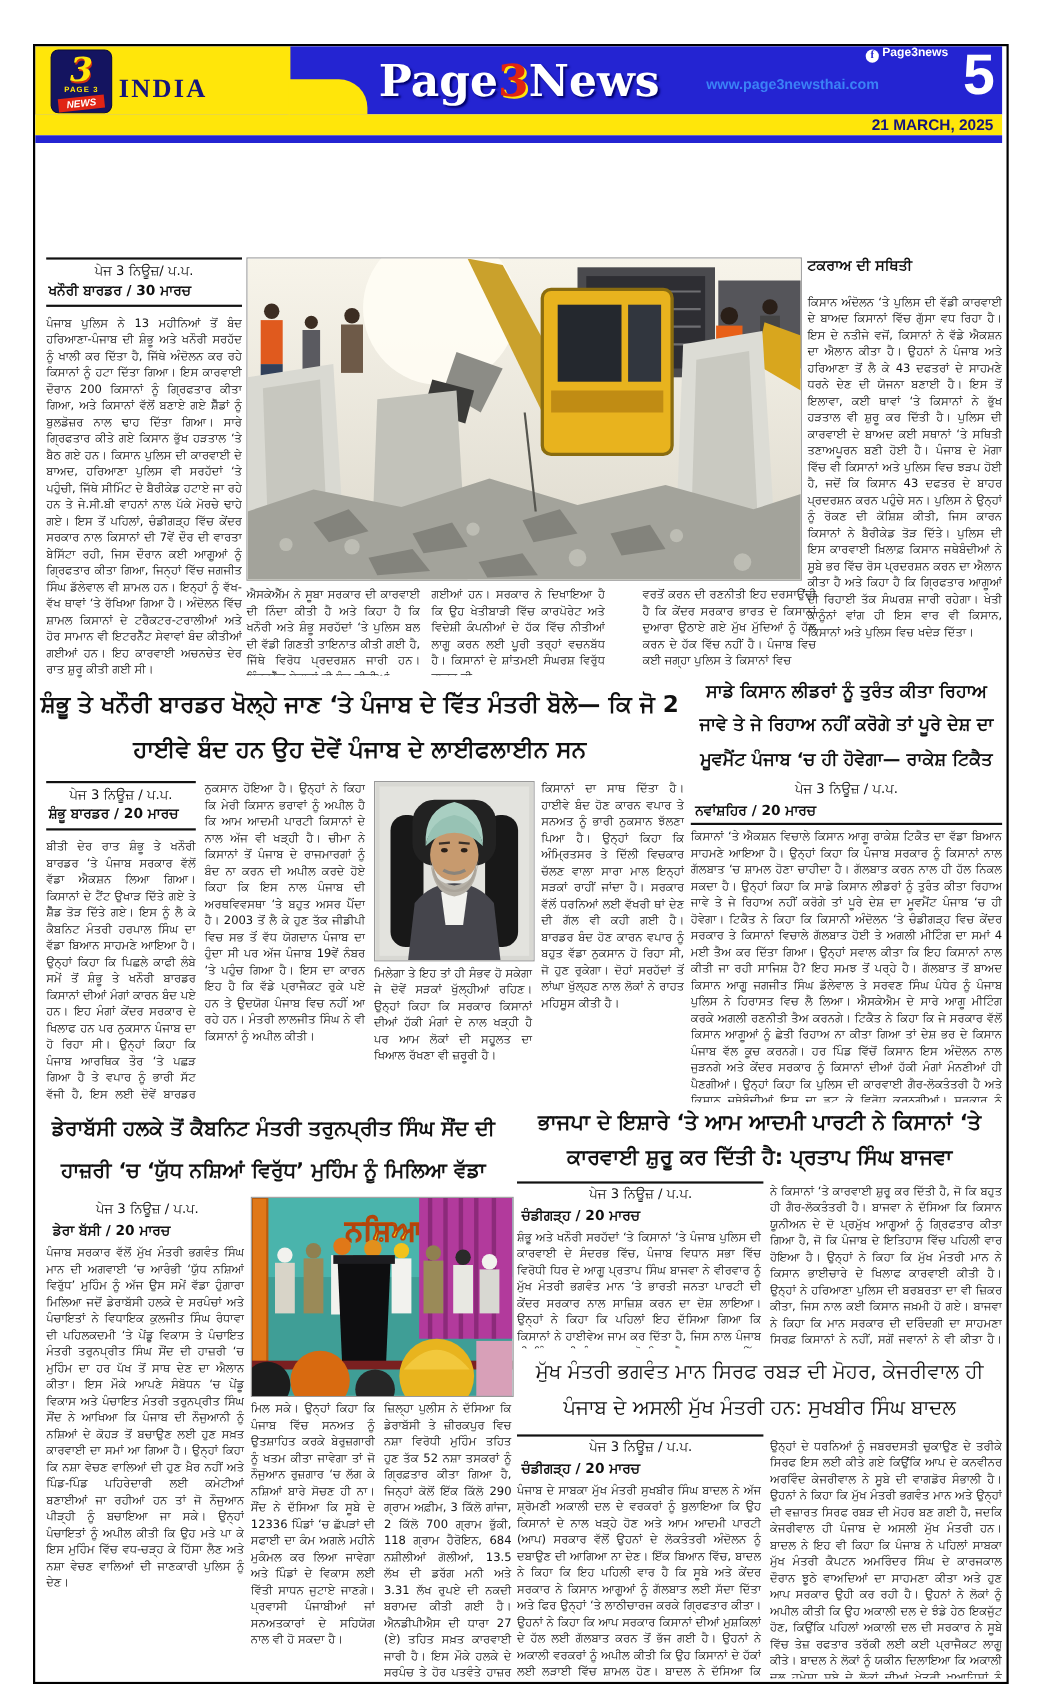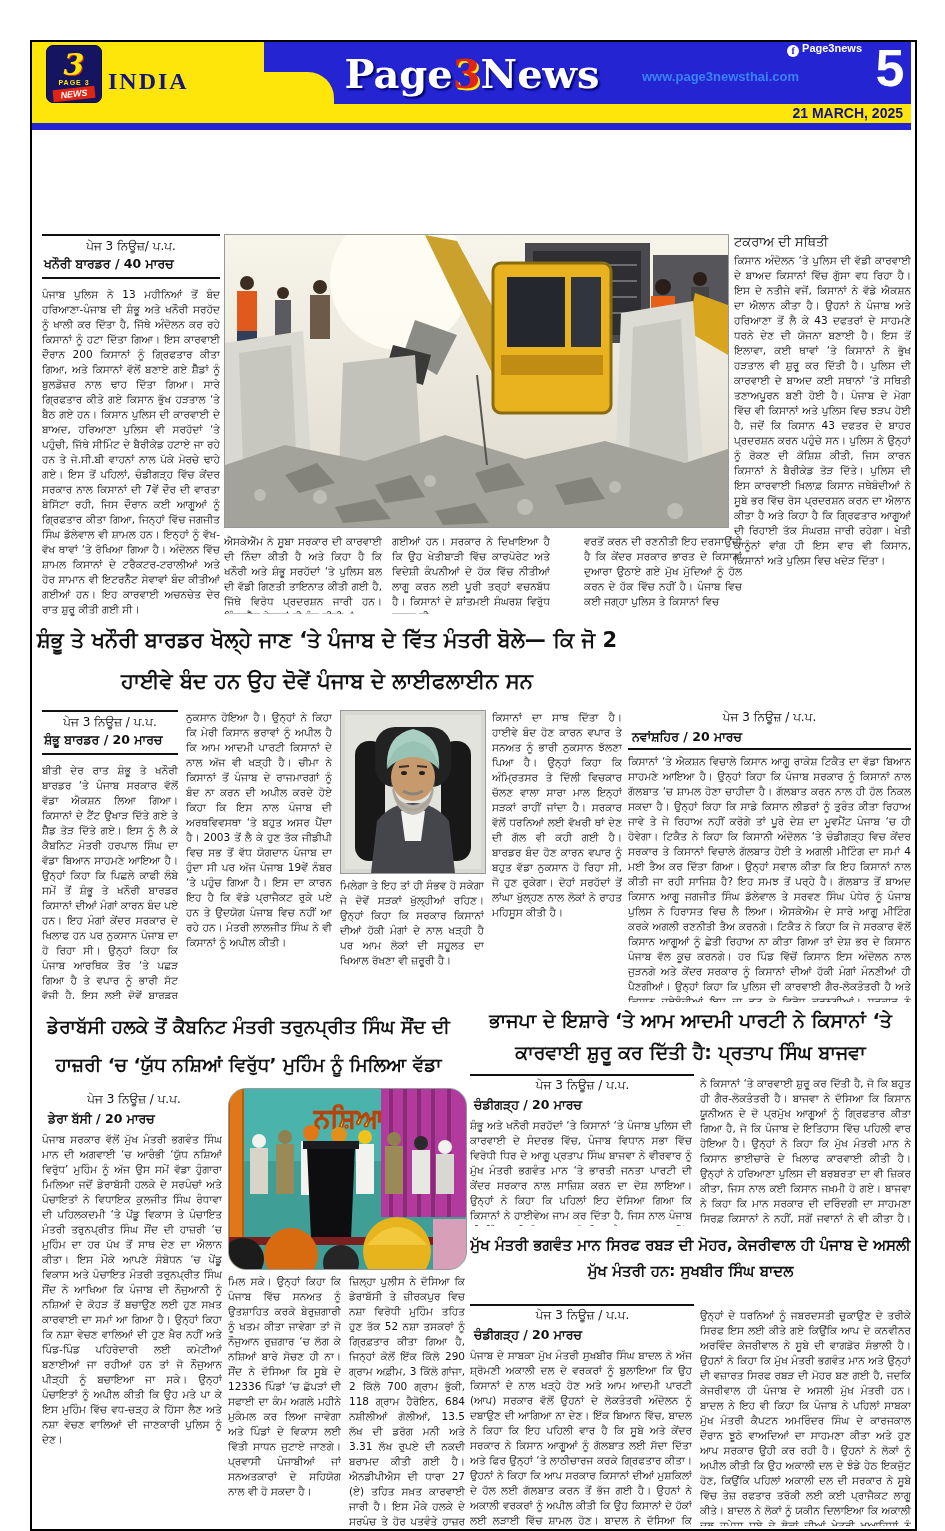--- a/index.html
+++ b/index.html
@@ -26,27 +26,27 @@
   .pagenum{left:836px;top:-4px;width:44px;text-align:center;font:bold 52px "Liberation Sans",sans-serif;color:#fff;}
   .datebar{left:0;top:62px;width:879px;height:19px;background:#ffe60a;}
   .dateTxt{position:absolute;right:8px;top:1px;font:bold 14px "Liberation Sans",sans-serif;color:#14147c;}
   .bluestrip{left:0;top:81px;width:879px;height:7px;background:#2424d2;}
   
   .mainhead{left:4px;top:92px;width:871px;height:98px;text-align:center;font-weight:bold;font-size:30px;line-height:1.55;color:#060606;overflow:hidden;}
   .h2head{left:0;top:578px;width:590px;height:88px;text-align:center;font-weight:bold;font-size:21px;line-height:1.95;overflow:hidden;}
   .h3head{left:596px;top:572px;width:283px;height:94px;text-align:center;font-weight:bold;font-size:16px;line-height:1.9;overflow:hidden;}
   .h4head{left:0;top:966px;width:433px;height:80px;text-align:center;font-weight:bold;font-size:18.5px;line-height:2.05;overflow:hidden;}
   .h5head{left:438px;top:962px;width:441px;height:66px;text-align:center;font-weight:bold;font-size:19px;line-height:1.7;overflow:hidden;}
-  .h6head{left:438px;top:1190px;width:441px;height:68px;text-align:center;font-weight:bold;font-size:15px;line-height:1.75;overflow:hidden;}
+  .h6head{left:438px;top:1190px;width:441px;height:68px;text-align:center;font-weight:normal;font-size:18px;line-height:1.75;overflow:hidden;}
   
   .bybox{border-top:2px solid #111;border-bottom:2px solid #111;padding:3px 0 5px 0;}
   .byline1{text-align:center;font-weight:normal;font-size:12px;}
   .byline2{font-weight:bold;font-size:12.5px;padding-left:2px;margin-top:3px;}
   .bodytxt{font-size:10.5px;line-height:1.43;text-align:justify;overflow:hidden;color:#141414;}
-  .subhead{font-weight:normal;font-size:13px;margin-bottom:3px;}
+  .subhead{font-weight:bold;font-size:13px;margin-bottom:19px;}
   .rule{border-top:2px solid #111;}
   .photo{border:1px solid #999;overflow:hidden;}
   svg{display:block;}
 </style>
 </head>
 <body>
 
 <div class="page">
  <div class="frame">
 
@@ -69,21 +69,21 @@
 
   <div class="abs datebar">
     <div class="dateTxt">21 MARCH, 2025</div>
   </div>
   <div class="abs bluestrip"></div>
 
 
   <div class="abs" style="left:10px;top:192px;width:178px;">
     <div class="bybox">
       <div class="byline1">ਪੇਜ 3 ਨਿਊਜ਼/ ਪ.ਪ.</div>
-      <div class="byline2">ਖਨੌਰੀ ਬਾਰਡਰ / 40 ਮਾਰਚ</div>
+      <div class="byline2">ਖਨੌਰੀ ਬਾਰਡਰ / 30 ਮਾਰਚ</div>
     </div>
     <div class="bodytxt" style="margin-top:8px;height:330px;">ਪੰਜਾਬ ਪੁਲਿਸ ਨੇ 13 ਮਹੀਨਿਆਂ ਤੋਂ ਬੰਦ ਹਰਿਆਣਾ-ਪੰਜਾਬ ਦੀ ਸ਼ੰਭੂ ਅਤੇ ਖਨੌਰੀ ਸਰਹੱਦ ਨੂੰ ਖਾਲੀ ਕਰ ਦਿੱਤਾ ਹੈ, ਜਿੱਥੇ ਅੰਦੋਲਨ ਕਰ ਰਹੇ ਕਿਸਾਨਾਂ ਨੂੰ ਹਟਾ ਦਿੱਤਾ ਗਿਆ। ਇਸ ਕਾਰਵਾਈ ਦੌਰਾਨ 200 ਕਿਸਾਨਾਂ ਨੂੰ ਗ੍ਰਿਫਤਾਰ ਕੀਤਾ ਗਿਆ, ਅਤੇ ਕਿਸਾਨਾਂ ਵੱਲੋਂ ਬਣਾਏ ਗਏ ਸ਼ੈੱਡਾਂ ਨੂੰ ਬੁਲਡੋਜ਼ਰ ਨਾਲ ਢਾਹ ਦਿੱਤਾ ਗਿਆ। ਸਾਰੇ ਗ੍ਰਿਫਤਾਰ ਕੀਤੇ ਗਏ ਕਿਸਾਨ ਭੁੱਖ ਹੜਤਾਲ ‘ਤੇ ਬੈਠ ਗਏ ਹਨ। ਕਿਸਾਨ ਪੁਲਿਸ ਦੀ ਕਾਰਵਾਈ ਦੇ ਬਾਅਦ, ਹਰਿਆਣਾ ਪੁਲਿਸ ਵੀ ਸਰਹੱਦਾਂ ‘ਤੇ ਪਹੁੰਚੀ, ਜਿੱਥੇ ਸੀਮਿੰਟ ਦੇ ਬੈਰੀਕੇਡ ਹਟਾਏ ਜਾ ਰਹੇ ਹਨ ਤੇ ਜੇ.ਸੀ.ਬੀ ਵਾਹਨਾਂ ਨਾਲ ਪੱਕੇ ਮੋਰਚੇ ਢਾਹੇ ਗਏ। ਇਸ ਤੋਂ ਪਹਿਲਾਂ, ਚੰਡੀਗੜ੍ਹ ਵਿੱਚ ਕੇਂਦਰ ਸਰਕਾਰ ਨਾਲ ਕਿਸਾਨਾਂ ਦੀ 7ਵੇਂ ਦੌਰ ਦੀ ਵਾਰਤਾ ਬੇਸਿੱਟਾ ਰਹੀ, ਜਿਸ ਦੌਰਾਨ ਕਈ ਆਗੂਆਂ ਨੂੰ ਗ੍ਰਿਫਤਾਰ ਕੀਤਾ ਗਿਆ, ਜਿਨ੍ਹਾਂ ਵਿੱਚ ਜਗਜੀਤ ਸਿੰਘ ਡੱਲੇਵਾਲ ਵੀ ਸ਼ਾਮਲ ਹਨ। ਇਨ੍ਹਾਂ ਨੂੰ ਵੱਖ-ਵੱਖ ਥਾਵਾਂ ‘ਤੇ ਰੱਖਿਆ ਗਿਆ ਹੈ। ਅੰਦੋਲਨ ਵਿੱਚ ਸ਼ਾਮਲ ਕਿਸਾਨਾਂ ਦੇ ਟਰੈਕਟਰ-ਟਰਾਲੀਆਂ ਅਤੇ ਹੋਰ ਸਾਮਾਨ ਵੀ ਇਟਰਨੈੱਟ ਸੇਵਾਵਾਂ ਬੰਦ ਕੀਤੀਆਂ ਗਈਆਂ ਹਨ। ਇਹ ਕਾਰਵਾਈ ਅਚਨਚੇਤ ਦੇਰ ਰਾਤ ਸ਼ੁਰੂ ਕੀਤੀ ਗਈ ਸੀ।</div>
   </div>
 
   <div class="abs photo" style="left:192px;top:192px;width:503px;height:292px;">
     <svg viewBox="0 0 503 292" width="503" height="292">
       <defs>
         <linearGradient id="sky" x1="0" y1="0" x2="0" y2="1">
           <stop offset="0" stop-color="#f7f4ea"></stop>
               <stop offset="1" stop-color="#ddd9cd"></stop>
@@ -195,31 +195,32 @@
 
       <ellipse cx="63" cy="62" rx="3" ry="2" fill="#2a2019"></ellipse>
       <ellipse cx="81" cy="62" rx="3" ry="2" fill="#2a2019"></ellipse>
       <path d="M58 56 L68 55 M76 55 L86 56" stroke="#3a3028" stroke-width="2"></path>
       <path d="M62 80 Q72 86 82 80" stroke="#8a847b" stroke-width="3" fill="none"></path>
     </svg>
   </div>
   <div class="abs bodytxt" style="left:308px;top:836px;width:144px;height:124px;">ਮਿਲੇਗਾ ਤੇ ਇਹ ਤਾਂ ਹੀ ਸੰਭਵ ਹੋ ਸਕੇਗਾ ਜੇ ਦੋਵੇਂ ਸੜਕਾਂ ਖੁੱਲ੍ਹੀਆਂ ਰਹਿਣ। ਉਨ੍ਹਾਂ ਕਿਹਾ ਕਿ ਸਰਕਾਰ ਕਿਸਾਨਾਂ ਦੀਆਂ ਹੱਕੀ ਮੰਗਾਂ ਦੇ ਨਾਲ ਖੜ੍ਹੀ ਹੈ ਪਰ ਆਮ ਲੋਕਾਂ ਦੀ ਸਹੂਲਤ ਦਾ ਖਿਆਲ ਰੱਖਣਾ ਵੀ ਜ਼ਰੂਰੀ ਹੈ।</div>
   <div class="abs bodytxt" style="left:460px;top:668px;width:130px;height:292px;">ਕਿਸਾਨਾਂ ਦਾ ਸਾਥ ਦਿੱਤਾ ਹੈ। ਹਾਈਵੇ ਬੰਦ ਹੋਣ ਕਾਰਨ ਵਪਾਰ ਤੇ ਸਨਅਤ ਨੂੰ ਭਾਰੀ ਨੁਕਸਾਨ ਝੱਲਣਾ ਪਿਆ ਹੈ। ਉਨ੍ਹਾਂ ਕਿਹਾ ਕਿ ਅੰਮ੍ਰਿਤਸਰ ਤੇ ਦਿੱਲੀ ਵਿਚਕਾਰ ਚੱਲਣ ਵਾਲਾ ਸਾਰਾ ਮਾਲ ਇਨ੍ਹਾਂ ਸੜਕਾਂ ਰਾਹੀਂ ਜਾਂਦਾ ਹੈ। ਸਰਕਾਰ ਵੱਲੋਂ ਧਰਨਿਆਂ ਲਈ ਵੱਖਰੀ ਥਾਂ ਦੇਣ ਦੀ ਗੱਲ ਵੀ ਕਹੀ ਗਈ ਹੈ। ਬਾਰਡਰ ਬੰਦ ਹੋਣ ਕਾਰਨ ਵਪਾਰ ਨੂੰ ਬਹੁਤ ਵੱਡਾ ਨੁਕਸਾਨ ਹੋ ਰਿਹਾ ਸੀ, ਜੋ ਹੁਣ ਰੁਕੇਗਾ। ਦੋਹਾਂ ਸਰਹੱਦਾਂ ਤੋਂ ਲਾਂਘਾ ਖੁੱਲ੍ਹਣ ਨਾਲ ਲੋਕਾਂ ਨੇ ਰਾਹਤ ਮਹਿਸੂਸ ਕੀਤੀ ਹੈ।</div>
 
+  <div class="abs h3head">ਸਾਡੇ ਕਿਸਾਨ ਲੀਡਰਾਂ ਨੂੰ ਤੁਰੰਤ ਕੀਤਾ ਰਿਹਾਅ ਜਾਵੇ ਤੇ ਜੇ ਰਿਹਾਅ ਨਹੀਂ ਕਰੋਗੇ ਤਾਂ ਪੂਰੇ ਦੇਸ਼ ਦਾ ਮੂਵਮੈਂਟ ਪੰਜਾਬ ‘ਚ ਹੀ ਹੋਵੇਗਾ— ਰਾਕੇਸ਼ ਟਿਕੈਤ</div>
   <div class="abs byline1" style="left:596px;top:668px;width:283px;">ਪੇਜ 3 ਨਿਊਜ਼ / ਪ.ਪ.</div>
   <div class="abs byline2" style="left:598px;top:684px;width:283px;">ਨਵਾਂਸ਼ਹਿਰ / 20 ਮਾਰਚ</div>
   <div class="abs rule" style="left:596px;top:706px;width:283px;"></div>
   <div class="abs bodytxt" style="left:596px;top:712px;width:283px;height:248px;">ਕਿਸਾਨਾਂ ‘ਤੇ ਐਕਸ਼ਨ ਵਿਚਾਲੇ ਕਿਸਾਨ ਆਗੂ ਰਾਕੇਸ਼ ਟਿਕੈਤ ਦਾ ਵੱਡਾ ਬਿਆਨ ਸਾਹਮਣੇ ਆਇਆ ਹੈ। ਉਨ੍ਹਾਂ ਕਿਹਾ ਕਿ ਪੰਜਾਬ ਸਰਕਾਰ ਨੂੰ ਕਿਸਾਨਾਂ ਨਾਲ ਗੱਲਬਾਤ ‘ਚ ਸ਼ਾਮਲ ਹੋਣਾ ਚਾਹੀਦਾ ਹੈ। ਗੱਲਬਾਤ ਕਰਨ ਨਾਲ ਹੀ ਹੱਲ ਨਿਕਲ ਸਕਦਾ ਹੈ। ਉਨ੍ਹਾਂ ਕਿਹਾ ਕਿ ਸਾਡੇ ਕਿਸਾਨ ਲੀਡਰਾਂ ਨੂੰ ਤੁਰੰਤ ਕੀਤਾ ਰਿਹਾਅ ਜਾਵੇ ਤੇ ਜੇ ਰਿਹਾਅ ਨਹੀਂ ਕਰੋਗੇ ਤਾਂ ਪੂਰੇ ਦੇਸ਼ ਦਾ ਮੂਵਮੈਂਟ ਪੰਜਾਬ ‘ਚ ਹੀ ਹੋਵੇਗਾ। ਟਿਕੈਤ ਨੇ ਕਿਹਾ ਕਿ ਕਿਸਾਨੀ ਅੰਦੋਲਨ ‘ਤੇ ਚੰਡੀਗੜ੍ਹ ਵਿਚ ਕੇਂਦਰ ਸਰਕਾਰ ਤੇ ਕਿਸਾਨਾਂ ਵਿਚਾਲੇ ਗੱਲਬਾਤ ਹੋਈ ਤੇ ਅਗਲੀ ਮੀਟਿੰਗ ਦਾ ਸਮਾਂ 4 ਮਈ ਤੈਅ ਕਰ ਦਿੱਤਾ ਗਿਆ। ਉਨ੍ਹਾਂ ਸਵਾਲ ਕੀਤਾ ਕਿ ਇਹ ਕਿਸਾਨਾਂ ਨਾਲ ਕੀਤੀ ਜਾ ਰਹੀ ਸਾਜਿਸ਼ ਹੈ? ਇਹ ਸਮਝ ਤੋਂ ਪਰ੍ਹੇ ਹੈ। ਗੱਲਬਾਤ ਤੋਂ ਬਾਅਦ ਕਿਸਾਨ ਆਗੂ ਜਗਜੀਤ ਸਿੰਘ ਡੱਲੇਵਾਲ ਤੇ ਸਰਵਣ ਸਿੰਘ ਪੰਧੇਰ ਨੂੰ ਪੰਜਾਬ ਪੁਲਿਸ ਨੇ ਹਿਰਾਸਤ ਵਿਚ ਲੈ ਲਿਆ। ਐਸਕੇਐਮ ਦੇ ਸਾਰੇ ਆਗੂ ਮੀਟਿੰਗ ਕਰਕੇ ਅਗਲੀ ਰਣਨੀਤੀ ਤੈਅ ਕਰਨਗੇ। ਟਿਕੈਤ ਨੇ ਕਿਹਾ ਕਿ ਜੇ ਸਰਕਾਰ ਵੱਲੋਂ ਕਿਸਾਨ ਆਗੂਆਂ ਨੂੰ ਛੇਤੀ ਰਿਹਾਅ ਨਾ ਕੀਤਾ ਗਿਆ ਤਾਂ ਦੇਸ਼ ਭਰ ਦੇ ਕਿਸਾਨ ਪੰਜਾਬ ਵੱਲ ਕੂਚ ਕਰਨਗੇ। ਹਰ ਪਿੰਡ ਵਿੱਚੋਂ ਕਿਸਾਨ ਇਸ ਅੰਦੋਲਨ ਨਾਲ ਜੁੜਨਗੇ ਅਤੇ ਕੇਂਦਰ ਸਰਕਾਰ ਨੂੰ ਕਿਸਾਨਾਂ ਦੀਆਂ ਹੱਕੀ ਮੰਗਾਂ ਮੰਨਣੀਆਂ ਹੀ ਪੈਣਗੀਆਂ। ਉਨ੍ਹਾਂ ਕਿਹਾ ਕਿ ਪੁਲਿਸ ਦੀ ਕਾਰਵਾਈ ਗੈਰ-ਲੋਕਤੰਤਰੀ ਹੈ ਅਤੇ ਕਿਸਾਨ ਜਥੇਬੰਦੀਆਂ ਇਸ ਦਾ ਡਟ ਕੇ ਵਿਰੋਧ ਕਰਨਗੀਆਂ। ਸਰਕਾਰ ਨੂੰ ਚਾਹੀਦਾ ਹੈ ਕਿ ਉਹ ਟਕਰਾਅ ਦੀ ਥਾਂ ਗੱਲਬਾਤ ਦਾ ਰਾਹ ਚੁਣੇ ਤਾਂ ਜੋ ਮਸਲੇ ਦਾ ਹੱਲ ਨਿਕਲ ਸਕੇ।</div>
 
   <div class="abs h4head">ਡੇਰਾਬੱਸੀ ਹਲਕੇ ਤੋਂ ਕੈਬਨਿਟ ਮੰਤਰੀ ਤਰੁਨਪ੍ਰੀਤ ਸਿੰਘ ਸੌਂਦ ਦੀ ਹਾਜ਼ਰੀ ‘ਚ ‘ਯੁੱਧ ਨਸ਼ਿਆਂ ਵਿਰੁੱਧ’ ਮੁਹਿੰਮ ਨੂੰ ਮਿਲਿਆ ਵੱਡਾ ਹੁੰਗਾਰਾ</div>
   <div class="abs byline1" style="left:14px;top:1050px;width:176px;">ਪੇਜ 3 ਨਿਊਜ਼ / ਪ.ਪ.</div>
   <div class="abs byline2" style="left:14px;top:1066px;width:176px;">ਡੇਰਾ ਬੱਸੀ / 20 ਮਾਰਚ</div>
   <div class="abs bodytxt" style="left:10px;top:1090px;width:180px;height:394px;">ਪੰਜਾਬ ਸਰਕਾਰ ਵੱਲੋਂ ਮੁੱਖ ਮੰਤਰੀ ਭਗਵੰਤ ਸਿੰਘ ਮਾਨ ਦੀ ਅਗਵਾਈ ‘ਚ ਆਰੰਭੀ ‘ਯੁੱਧ ਨਸ਼ਿਆਂ ਵਿਰੁੱਧ’ ਮੁਹਿੰਮ ਨੂੰ ਅੱਜ ਉਸ ਸਮੇਂ ਵੱਡਾ ਹੁੰਗਾਰਾ ਮਿਲਿਆ ਜਦੋਂ ਡੇਰਾਬੱਸੀ ਹਲਕੇ ਦੇ ਸਰਪੰਚਾਂ ਅਤੇ ਪੰਚਾਇਤਾਂ ਨੇ ਵਿਧਾਇਕ ਕੁਲਜੀਤ ਸਿੰਘ ਰੰਧਾਵਾ ਦੀ ਪਹਿਲਕਦਮੀ ‘ਤੇ ਪੇਂਡੂ ਵਿਕਾਸ ਤੇ ਪੰਚਾਇਤ ਮੰਤਰੀ ਤਰੁਨਪ੍ਰੀਤ ਸਿੰਘ ਸੌਂਦ ਦੀ ਹਾਜ਼ਰੀ ‘ਚ ਮੁਹਿੰਮ ਦਾ ਹਰ ਪੱਖ ਤੋਂ ਸਾਥ ਦੇਣ ਦਾ ਐਲਾਨ ਕੀਤਾ। ਇਸ ਮੌਕੇ ਆਪਣੇ ਸੰਬੋਧਨ ‘ਚ ਪੇਂਡੂ ਵਿਕਾਸ ਅਤੇ ਪੰਚਾਇਤ ਮੰਤਰੀ ਤਰੁਨਪ੍ਰੀਤ ਸਿੰਘ ਸੌਂਦ ਨੇ ਆਖਿਆ ਕਿ ਪੰਜਾਬ ਦੀ ਨੌਜੁਆਨੀ ਨੂੰ ਨਸ਼ਿਆਂ ਦੇ ਕੋਹੜ ਤੋਂ ਬਚਾਉਣ ਲਈ ਹੁਣ ਸਖ਼ਤ ਕਾਰਵਾਈ ਦਾ ਸਮਾਂ ਆ ਗਿਆ ਹੈ। ਉਨ੍ਹਾਂ ਕਿਹਾ ਕਿ ਨਸ਼ਾ ਵੇਚਣ ਵਾਲਿਆਂ ਦੀ ਹੁਣ ਖ਼ੈਰ ਨਹੀਂ ਅਤੇ ਪਿੰਡ-ਪਿੰਡ ਪਹਿਰੇਦਾਰੀ ਲਈ ਕਮੇਟੀਆਂ ਬਣਾਈਆਂ ਜਾ ਰਹੀਆਂ ਹਨ ਤਾਂ ਜੋ ਨੌਜੁਆਨ ਪੀੜ੍ਹੀ ਨੂੰ ਬਚਾਇਆ ਜਾ ਸਕੇ। ਉਨ੍ਹਾਂ ਪੰਚਾਇਤਾਂ ਨੂੰ ਅਪੀਲ ਕੀਤੀ ਕਿ ਉਹ ਮਤੇ ਪਾ ਕੇ ਇਸ ਮੁਹਿੰਮ ਵਿੱਚ ਵਧ-ਚੜ੍ਹ ਕੇ ਹਿੱਸਾ ਲੈਣ ਅਤੇ ਨਸ਼ਾ ਵੇਚਣ ਵਾਲਿਆਂ ਦੀ ਜਾਣਕਾਰੀ ਪੁਲਿਸ ਨੂੰ ਦੇਣ।</div>
 
-  <div class="abs photo" style="left:196px;top:1046px;width:237px;height:180px;border-radius:18px;">
+  <div class="abs photo" style="left:196px;top:1046px;width:237px;height:180px;">
     <svg viewBox="0 0 237 180" width="237" height="180">
       <rect width="237" height="180" fill="#3f9e96"></rect>
       <rect x="0" y="0" width="237" height="72" fill="#4ab4ac"></rect>
       <text x="120" y="38" text-anchor="middle" font-size="26" font-weight="bold" fill="#ffd614" stroke="#b4440c" stroke-width="0.8">ਨਸ਼ਿਆ</text>
 
       <rect x="152" y="0" width="85" height="128" fill="#b23a9c"></rect>
       <path d="M162 0 V128 M176 0 V128 M190 0 V128 M204 0 V128 M220 0 V128" stroke="#8c2a7a" stroke-width="4"></path>
 
       <rect x="0" y="0" width="14" height="180" fill="#e07818"></rect>
       <rect x="0" y="0" width="14" height="180" fill="none" stroke="#b85c0e" stroke-width="2"></rect>

